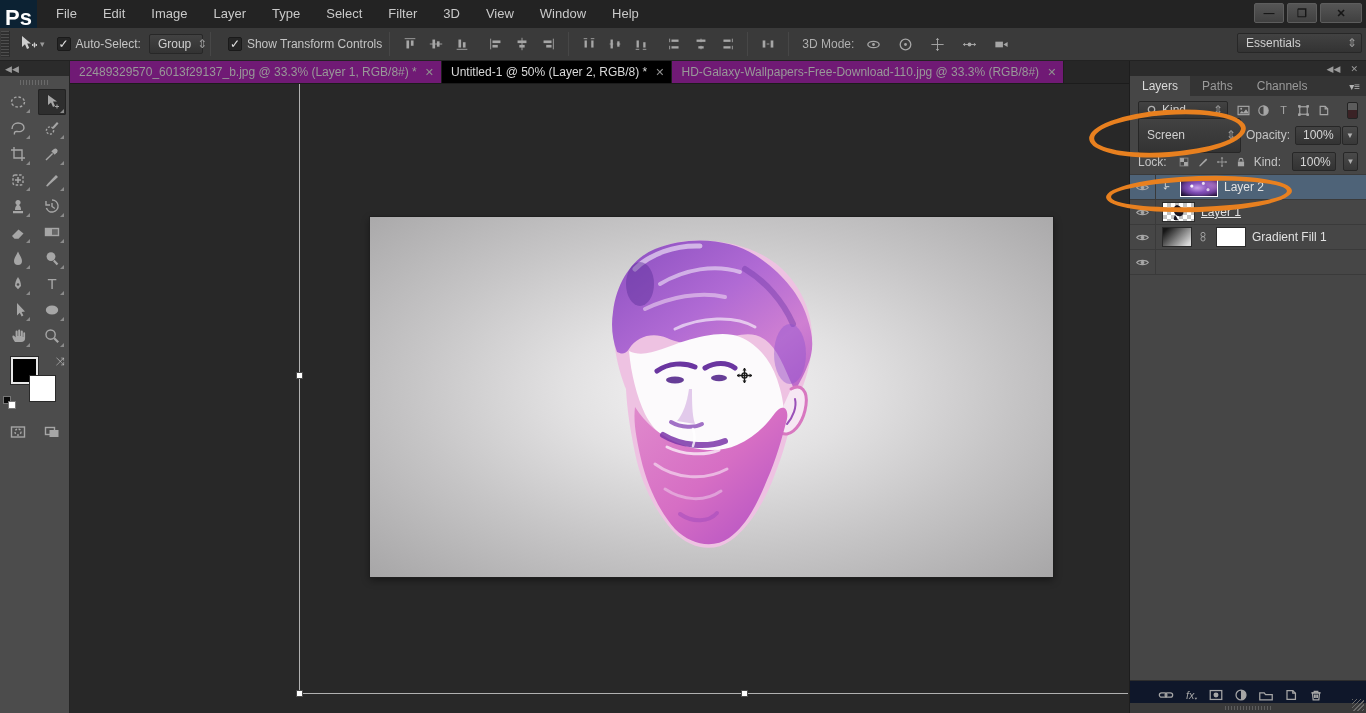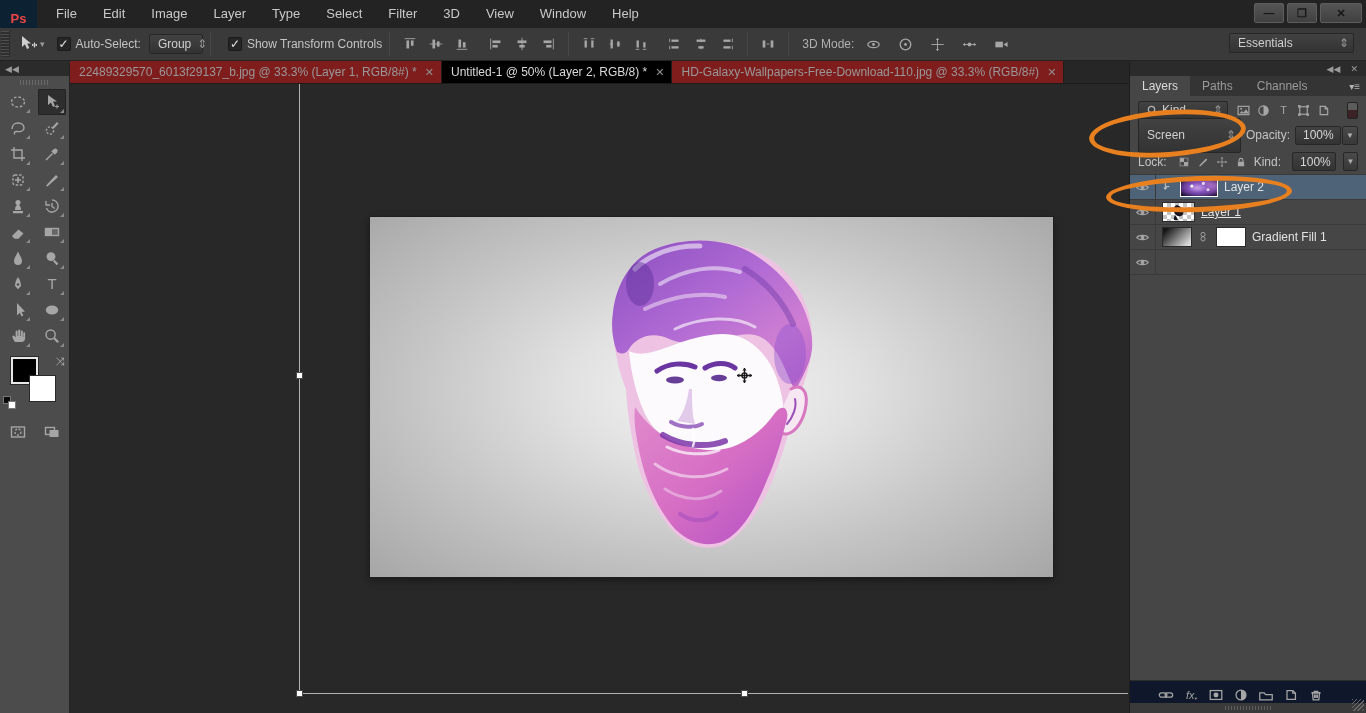--- a/index.html
+++ b/index.html
@@ -1,38 +1,38 @@
 <!DOCTYPE html>
 <html><head>
 <meta charset="utf-8">
 <style>
   html,body{margin:0;padding:0;background:#111;}
   *{box-sizing:border-box;font-family:"Liberation Sans",sans-serif;-webkit-user-select:none;user-select:none;}
   #app{position:relative;width:1366px;height:713px;background:#282828;overflow:hidden;}
 
   
   #titlebar{position:absolute;left:0;top:0;width:1366px;height:28px;background:#232323;display:flex;align-items:stretch;}
-  #ps-logo{width:37px;height:36px;background:#0c2233;color:#ef4444;font-weight:bold;font-size:13px;display:flex;align-items:center;justify-content:center;}
+  #ps-logo{width:37px;height:36px;background:#0c2233;color:#ffffff;font-weight:bold;font-size:22px;display:flex;align-items:center;justify-content:center;}
   #menus{display:flex;align-items:center;padding-left:6px;}
   .menu-item{color:#c9c9c9;font-size:13px;padding:0 13px;height:28px;line-height:28px;cursor:default;}
   #win-controls{margin-left:auto;display:flex;align-items:flex-start;padding:3px 4px 0 0;gap:3px;}
   .win-btn{width:30px;height:20px;background:linear-gradient(#555,#404040);border:1px solid #5d5d5d;border-radius:2px;color:#161616;font-size:11px;display:flex;align-items:center;justify-content:center;font-weight:bold;}
   .win-btn.close{width:42px;}
 
   
   #optionsbar{position:absolute;left:0;top:28px;width:1366px;height:33px;background:#3a3a3a;border-bottom:1px solid #222;display:flex;align-items:center;color:#c4c4c4;font-size:12px;}
   #ob-grip{width:9px;height:26px;margin-left:1px;background-image:repeating-linear-gradient(#4e4e4e 0 1px,#2f2f2f 1px 3px);border-right:1px solid #2c2c2c;}
   .ob-sep{width:1px;height:24px;background:#2a2a2a;border-right:1px solid #474747;margin:0 7px;}
   .icon{display:inline-flex;align-items:center;justify-content:center;color:#a6a6a6;}
   .icon svg{display:block;}
   .ob-checkbox{width:14px;height:14px;background:#262626;border:1px solid #1a1a1a;border-radius:2px;color:#e0e0e0;font-size:12px;line-height:12px;text-align:center;margin:0 5px 0 10px;}
   .dropdown{height:20px;background:linear-gradient(#424242,#333);border:1px solid #272727;border-radius:2px;display:flex;align-items:center;color:#cfcfcf;padding:0 4px 0 8px;font-size:12px;}
   .dd-arrows{margin-left:auto;padding-left:6px;color:#9a9a9a;}
   .ob-iconbtn{width:24px;height:22px;display:flex;align-items:center;justify-content:center;color:#9c9c9c;margin:0 1px;}
-  #workspace-dd{position:absolute;right:12px;top:5px;width:125px;}
+  #workspace-dd{position:absolute;right:4px;top:5px;width:125px;}
 
   
   #main{position:absolute;left:0;top:61px;width:1366px;height:652px;display:flex;}
   .col-header{height:15px;background:#2b2b2b;display:flex;align-items:center;color:#9a9a9a;font-size:9px;}
   
   #left-col{width:70px;display:flex;flex-direction:column;}
   #tools-panel{flex:1;background:#4c4c4c;border-right:1px solid #242424;position:relative;}
   #tools-grip{width:30px;height:5px;margin:4px auto 4px;background-image:repeating-linear-gradient(90deg,#6a6a6a 0 1px,transparent 1px 3px);}
   #tool-grid{display:grid;grid-template-columns:28px 28px;justify-content:center;gap:0px 6px;}
   .tool{width:28px;height:26px;display:flex;align-items:center;justify-content:center;color:#b4b4b4;position:relative;border-radius:2px;}
@@ -44,21 +44,21 @@
   #bg-swatch{position:absolute;left:26px;top:20px;width:27px;height:27px;background:#fff;border:1px solid #2a2a2a;}
   #swap-colors{position:absolute;right:2px;top:0px;color:#b4b4b4;font-size:11px;}
   #default-colors{position:absolute;left:0px;bottom:2px;width:13px;height:13px;}
   #default-colors .mini-b{position:absolute;left:0;top:0;width:8px;height:8px;background:#0a0a0a;border:1px solid #777;}
   #default-colors .mini-w{position:absolute;right:0;bottom:0;width:8px;height:8px;background:#fff;border:1px solid #777;}
   #bottom-tools{display:grid;grid-template-columns:28px 28px;justify-content:center;gap:0 6px;margin-top:8px;}
 
   
   #center-col{flex:1;display:flex;flex-direction:column;min-width:0;}
   #tabbar{height:23px;background:#262626;display:flex;align-items:stretch;border-bottom:1px solid #1c1c1c;overflow:hidden;}
-  .doc-tab{display:flex;align-items:center;background:#7f1d1d;color:#989898;font-size:12px;padding:0 7px 0 9px;border-right:1px solid #1e1e1e;white-space:nowrap;}
+  .doc-tab{display:flex;align-items:center;background:#701a75;color:#989898;font-size:12px;padding:0 7px 0 9px;border-right:1px solid #1e1e1e;white-space:nowrap;}
   .doc-tab.active{background:#000000;color:#d9d9d9;}
   .tab-close{margin-left:8px;color:#8f8f8f;font-size:11px;}
   #canvas-area{flex:1;position:relative;background:#282828;overflow:hidden;}
   #canvas{position:absolute;left:300px;top:133px;width:683px;height:360px;background:radial-gradient(ellipse at 50% 48%, #f6f5f6 0%, #e2e1e2 30%, #c6c5c6 62%, #a7a6a7 100%);box-shadow:0 0 0 1px #1f1f1f,0 3px 8px rgba(0,0,0,.45);}
   
   .tf-line{position:absolute;background:#c9c9c9;opacity:.85;}
   .tf-handle{position:absolute;width:7px;height:7px;background:#fff;border:1px solid #4a4a4a;}
   #move-cursor{position:absolute;left:666px;top:283px;width:17px;height:17px;}
 
   

